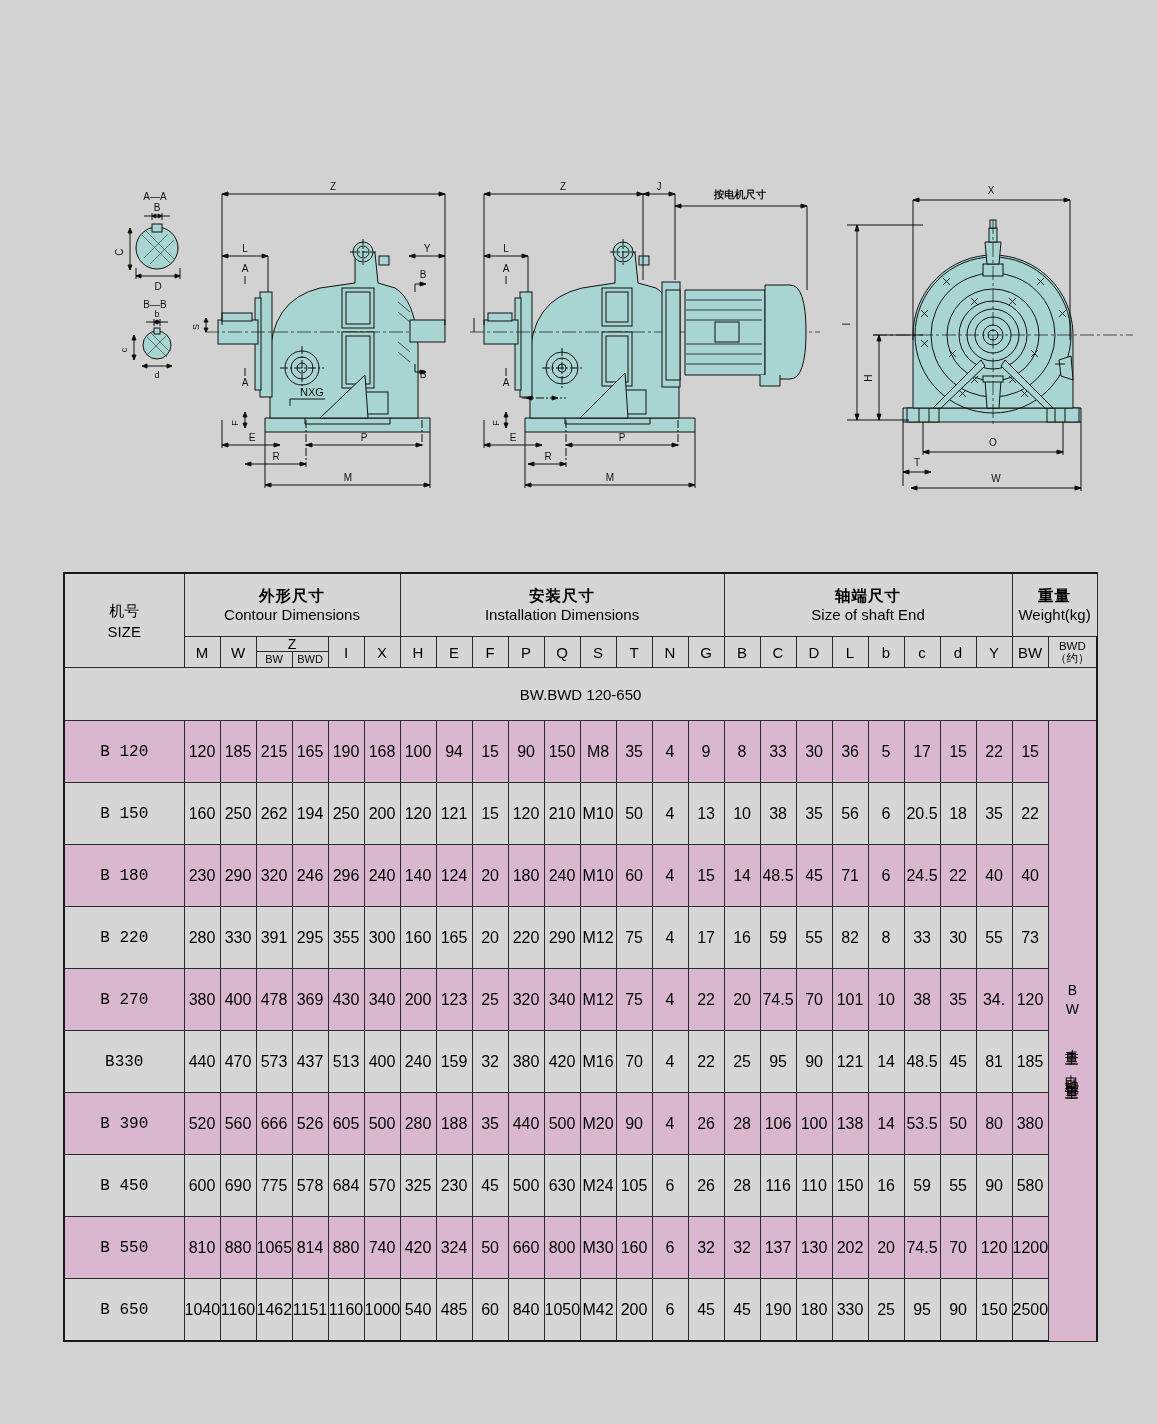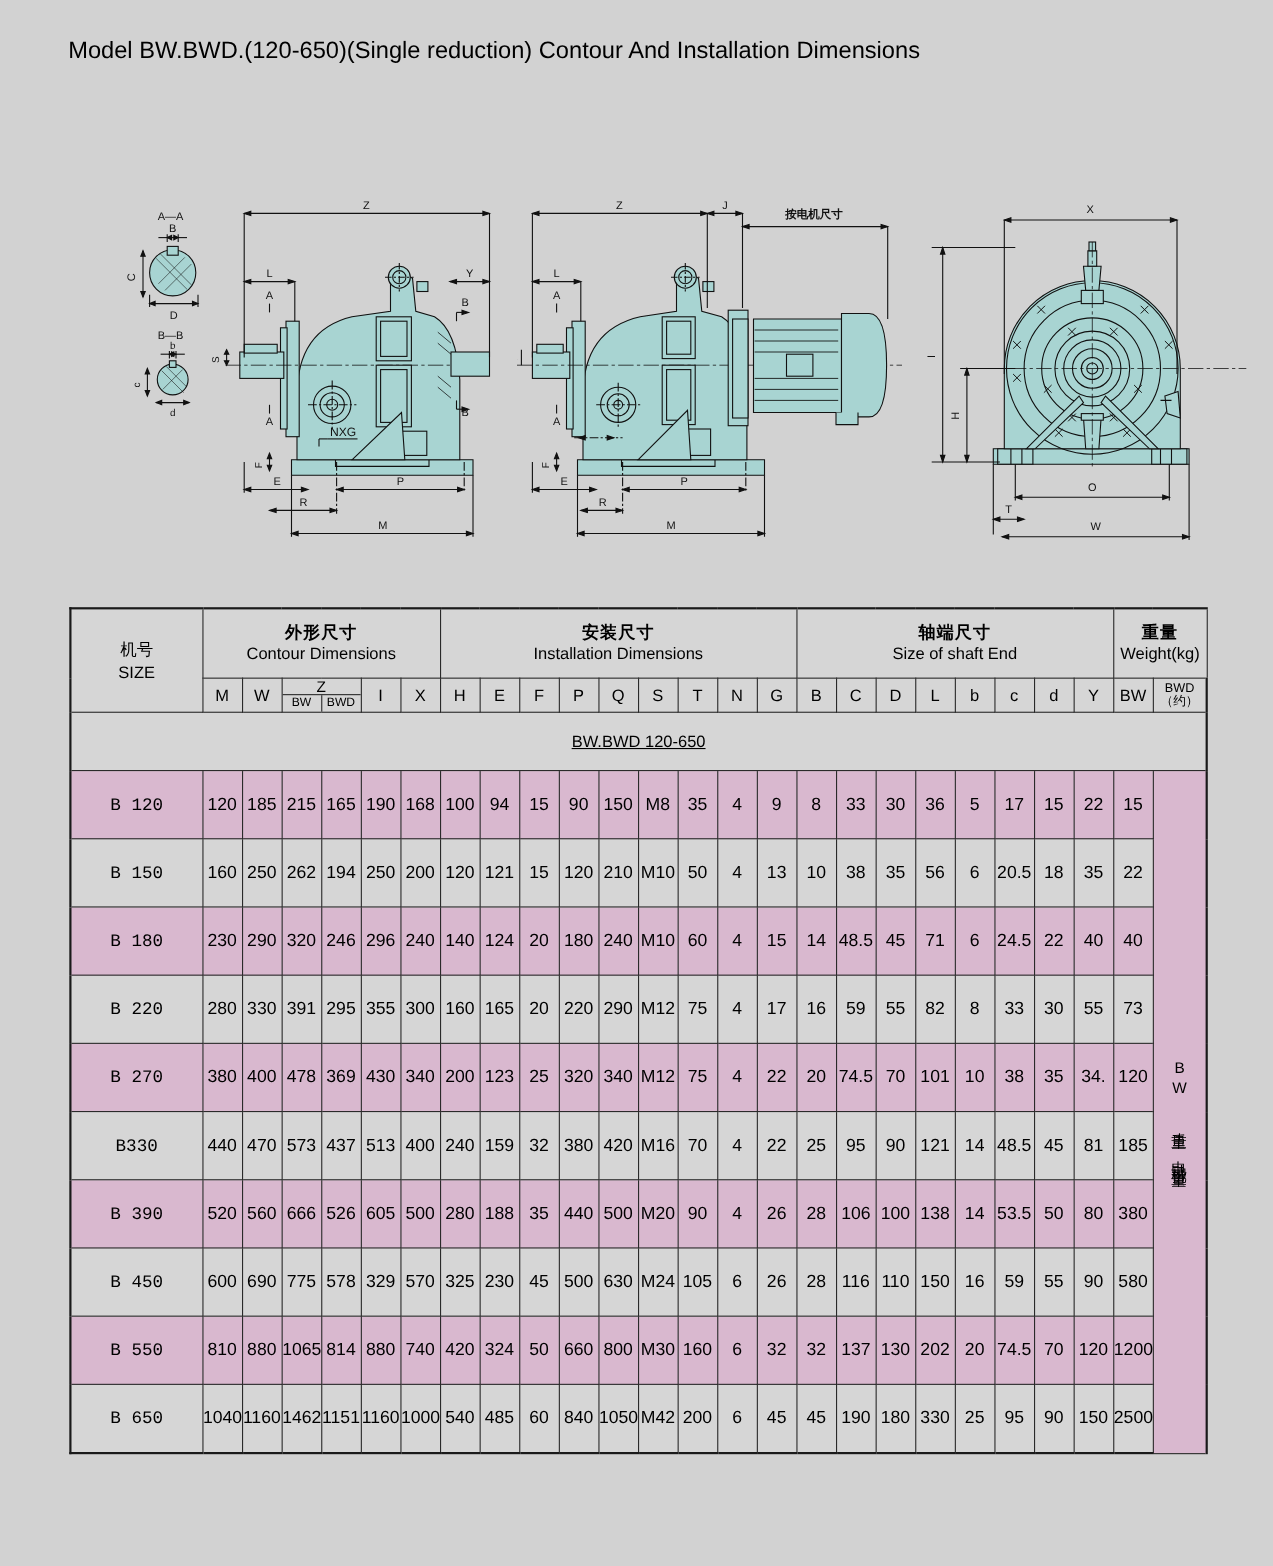--- a/index.html
+++ b/index.html
@@ -15,21 +15,21 @@
   #title-block{position:absolute;left:62px;top:28px;width:1050px;}
   #title-cn{font-size:23px;font-weight:bold;letter-spacing:.2px;line-height:30px;white-space:nowrap;}
   #title-en{font-size:21.5px;line-height:32px;white-space:nowrap;margin-top:2px;}
 
   
   #drawings{position:absolute;left:0;top:150px;width:1157px;height:400px;}
   .draw{position:absolute;}
   .dwg-svg{display:block;}
 
   
-  #table-wrap{position:absolute;left:63px;top:552px;width:1033px;}
+  #table-wrap{position:absolute;left:63px;top:572px;width:1033px;}
   table.spec{border-collapse:collapse;table-layout:fixed;width:1033px;background:#d6d6d6;}
   table.spec th,table.spec td{
     border:1px solid #2a2a2a;
     text-align:center;vertical-align:middle;
     font-size:15px;
     padding:0;
     background:#d6d6d6;
   }
   table.spec th{font-weight:normal;}
   .outer-l{border-left:2px solid #1a1a1a !important;}
@@ -40,21 +40,21 @@
   .grp-head .cn{font-size:15.5px;font-weight:bold;letter-spacing:1px;}
   .grp-head .en{font-size:15px;}
   .size-head{height:90px;line-height:21px;font-size:16px;}
   .sub-head{height:30px;font-size:16px;}
   .sub-head.small{font-size:11.5px;line-height:12px;}
   .z-split{padding:0;}
   .z-split .zlab{border-bottom:1px solid #2a2a2a;font-size:14px;height:14px;line-height:14px;}
   .z-split .zrow{display:flex;height:15px;}
   .z-split .zrow > div{flex:1;font-size:11px;line-height:15px;}
   .z-split .zrow > div:first-child{border-right:1px solid #2a2a2a;}
-  .series-row td{height:52px;text-align:left;padding-left:16px;font-size:16px;background:#d6d6d6;text-decoration:underline;}
+  .series-row td{height:52px;text-align:left;padding-left:16px;font-size:16px;background:#d6d6d6;}
   tr.data td{height:61px;font-size:16px;}
   tr.alt td{background:#d9b8cf;}
   td.size-cell{font-size:16px;font-family:Liberation Mono, monospace;}
   td.note-cell{
     background:#d6d6d6;
     vertical-align:middle;
     text-align:center;
     padding:0;
   }
   .vert-note{
@@ -64,21 +64,20 @@
     letter-spacing:3px;
     line-height:20px;
     white-space:nowrap;
     margin:0 auto;
   }
 </style>
 </head>
 <body>
 
 <div id="title-block">
-  <div id="title-en">Model BW.BWD.(120-650)(Single reduction) Contour And Installation Dimensions</div>
 </div>
 
 <div id="drawings">
 
   <div class="draw" style="left:110px;top:30px;">
   <svg class="dwg-svg" width="340" height="330" viewBox="0 0 340 330">
     <g stroke="#111" stroke-width="1" fill="none" font-family="Liberation Sans, sans-serif" font-size="10">
 
       <text x="45" y="20" text-anchor="middle" font-size="10" stroke="none" fill="#111">A—A</text>
       <circle cx="47" cy="68" r="21" fill="#a8d4d2"></circle>
@@ -748,21 +747,21 @@
           <td>50</td>
           <td>80</td>
           <td>380</td>
         </tr>
         <tr class="data">
           <td class="size-cell outer-l">B 450</td>
           <td>600</td>
           <td>690</td>
           <td>775</td>
           <td>578</td>
-          <td>329</td>
+          <td>684</td>
           <td>570</td>
           <td>325</td>
           <td>230</td>
           <td>45</td>
           <td>500</td>
           <td>630</td>
           <td>M24</td>
           <td>105</td>
           <td>6</td>
           <td>26</td>

